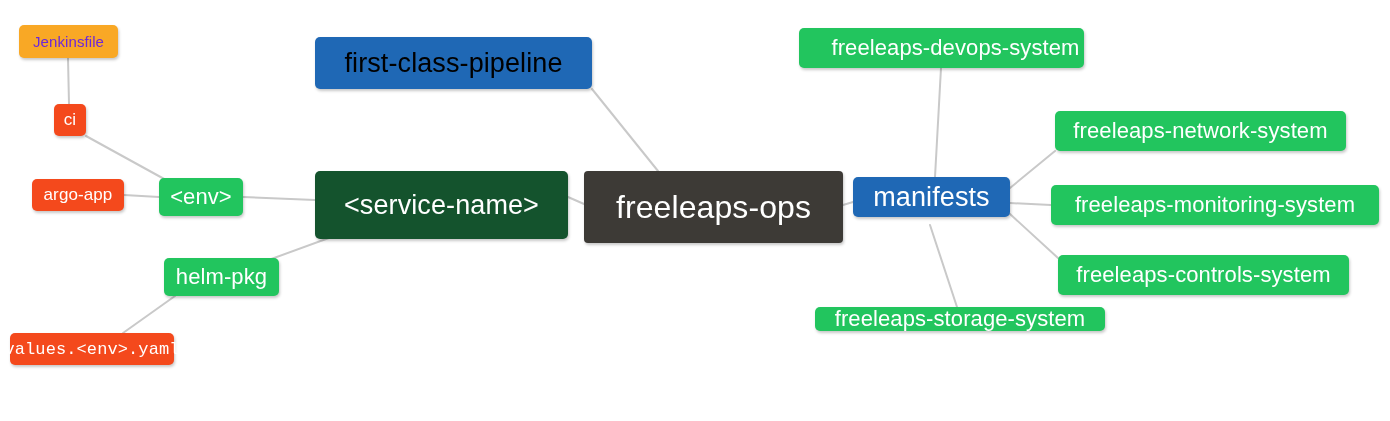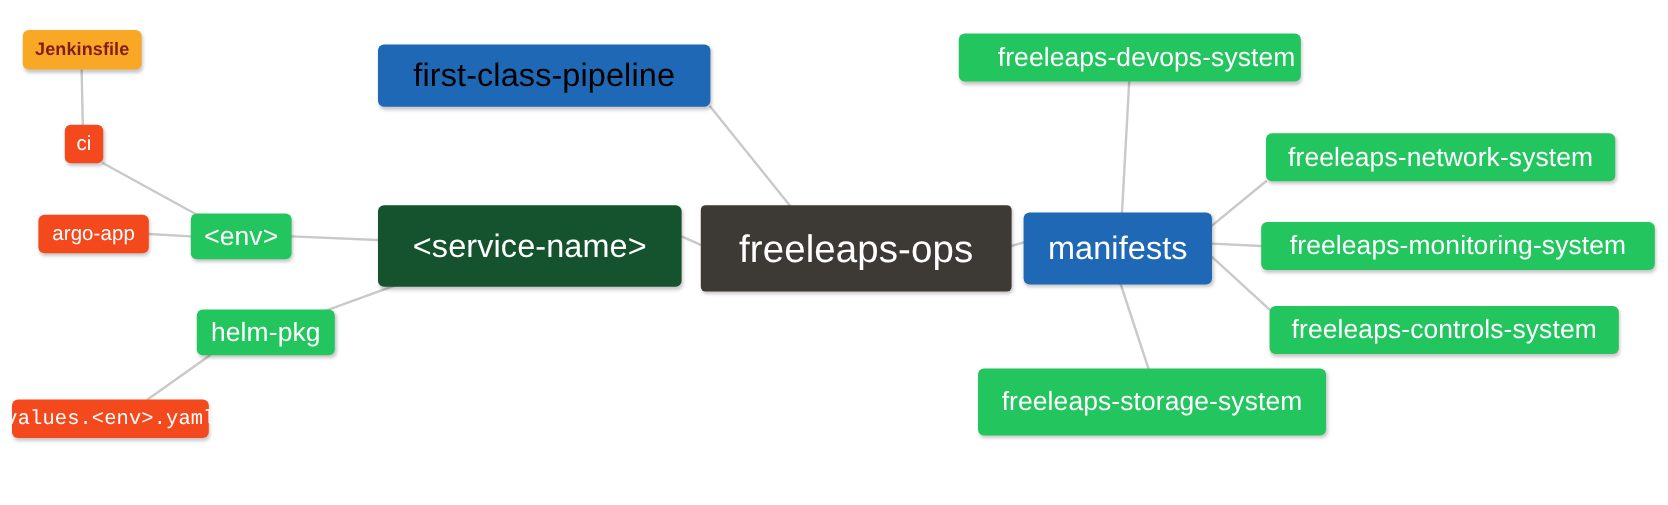--- a/index.html
+++ b/index.html
@@ -60,27 +60,27 @@
       <path d="M 843,205 L 853,202" stroke="#c9c9c9" stroke-width="2" fill="none" stroke-linecap="round"></path>
       <path d="M 935,177 L 941,68" stroke="#c9c9c9" stroke-width="2" fill="none" stroke-linecap="round"></path>
       <path d="M 1010,188 L 1055,151" stroke="#c9c9c9" stroke-width="2" fill="none" stroke-linecap="round"></path>
       <path d="M 1010,203 L 1051,205" stroke="#c9c9c9" stroke-width="2" fill="none" stroke-linecap="round"></path>
       <path d="M 1010,214 L 1058,258" stroke="#c9c9c9" stroke-width="2" fill="none" stroke-linecap="round"></path>
       <path d="M 930,225 L 957,307" stroke="#c9c9c9" stroke-width="2" fill="none" stroke-linecap="round"></path>
     </svg>
   <div id="nodes-layer">
       <div class="node root" style="left: 584px; top: 171px; width: 259px; height: 72px; background: rgb(61, 58, 54); font-size: 32px; color: rgb(255, 255, 255);">freeleaps-ops</div>
       <div class="node" style="left: 315px; top: 171px; width: 253px; height: 68px; background: #14532d; font-size: 27px; color: rgb(255, 255, 255);">&lt;service-name&gt;</div>
-      <div class="node" style="left: 853px; top: 177px; width: 157px; height: 60px; background: rgb(31, 104, 181); font-size: 27px; color: rgb(255, 255, 255);">manifests</div>
+      <div class="node" style="left: 853px; top: 177px; width: 157px; height: 40px; background: rgb(31, 104, 181); font-size: 27px; color: rgb(255, 255, 255);">manifests</div>
       <div class="node" style="left: 315px; top: 37px; width: 277px; height: 52px; background: rgb(31, 104, 181); font-size: 27px; color: #000000;">first-class-pipeline</div>
       <div class="node" style="left: 159px; top: 178px; width: 84px; height: 38px; background: rgb(34, 197, 94); font-size: 22px; color: rgb(255, 255, 255);">&lt;env&gt;</div>
       <div class="node" style="left: 148px; top: 258px; width: 115px; height: 38px; background: rgb(34, 197, 94); font-size: 22px; color: rgb(255, 255, 255); margin-left: 16px;">helm-pkg</div>
       <div class="node" style="left: 54px; top: 104px; width: 32px; height: 32px; background: rgb(244, 73, 28); font-size: 17px; color: rgb(255, 255, 255);">ci</div>
       <div class="node" style="left: 32px; top: 179px; width: 92px; height: 32px; background: rgb(244, 73, 28); font-size: 17px; color: rgb(255, 255, 255);">argo-app</div>
       <div class="node" style="left: 10px; top: 333px; width: 164px; height: 32px; background: rgb(244, 73, 28); font-size: 17px; color: rgb(255, 255, 255); font-family: Liberation Mono, monospace;">values.&lt;env&gt;.yaml</div>
-      <div class="node" style="left: 19px; top: 25px; width: 99px; height: 33px; background: rgb(249, 168, 37); font-size: 15px; color: #7f1d1d; font-weight: bold;">Jenkinsfile</div>
+      <div class="node" style="left: 19px; top: 25px; width: 99px; height: 33px; background: rgb(249, 168, 37); font-size: 15px; color: #6d28d9;">Jenkinsfile</div>
       <div class="node" style="left: 799px; top: 28px; width: 285px; height: 40px; background: rgb(34, 197, 94); font-size: 22px; color: rgb(255, 255, 255); padding-left: 28px;">freeleaps-devops-system</div>
       <div class="node" style="left: 1055px; top: 111px; width: 291px; height: 40px; background: rgb(34, 197, 94); font-size: 22px; color: rgb(255, 255, 255);">freeleaps-network-system</div>
       <div class="node" style="left: 1051px; top: 185px; width: 328px; height: 40px; background: rgb(34, 197, 94); font-size: 22px; color: rgb(255, 255, 255);">freeleaps-monitoring-system</div>
       <div class="node" style="left: 1058px; top: 255px; width: 291px; height: 40px; background: rgb(34, 197, 94); font-size: 22px; color: rgb(255, 255, 255);">freeleaps-controls-system</div>
-      <div class="node" style="left: 815px; top: 307px; width: 290px; height: 56px; background: rgb(34, 197, 94); font-size: 22px; color: rgb(255, 255, 255);">freeleaps-storage-system</div>
+      <div class="node" style="left: 815px; top: 307px; width: 290px; height: 24px; background: rgb(34, 197, 94); font-size: 22px; color: rgb(255, 255, 255);">freeleaps-storage-system</div>
     </div>
 </div>
 
 </body></html>

